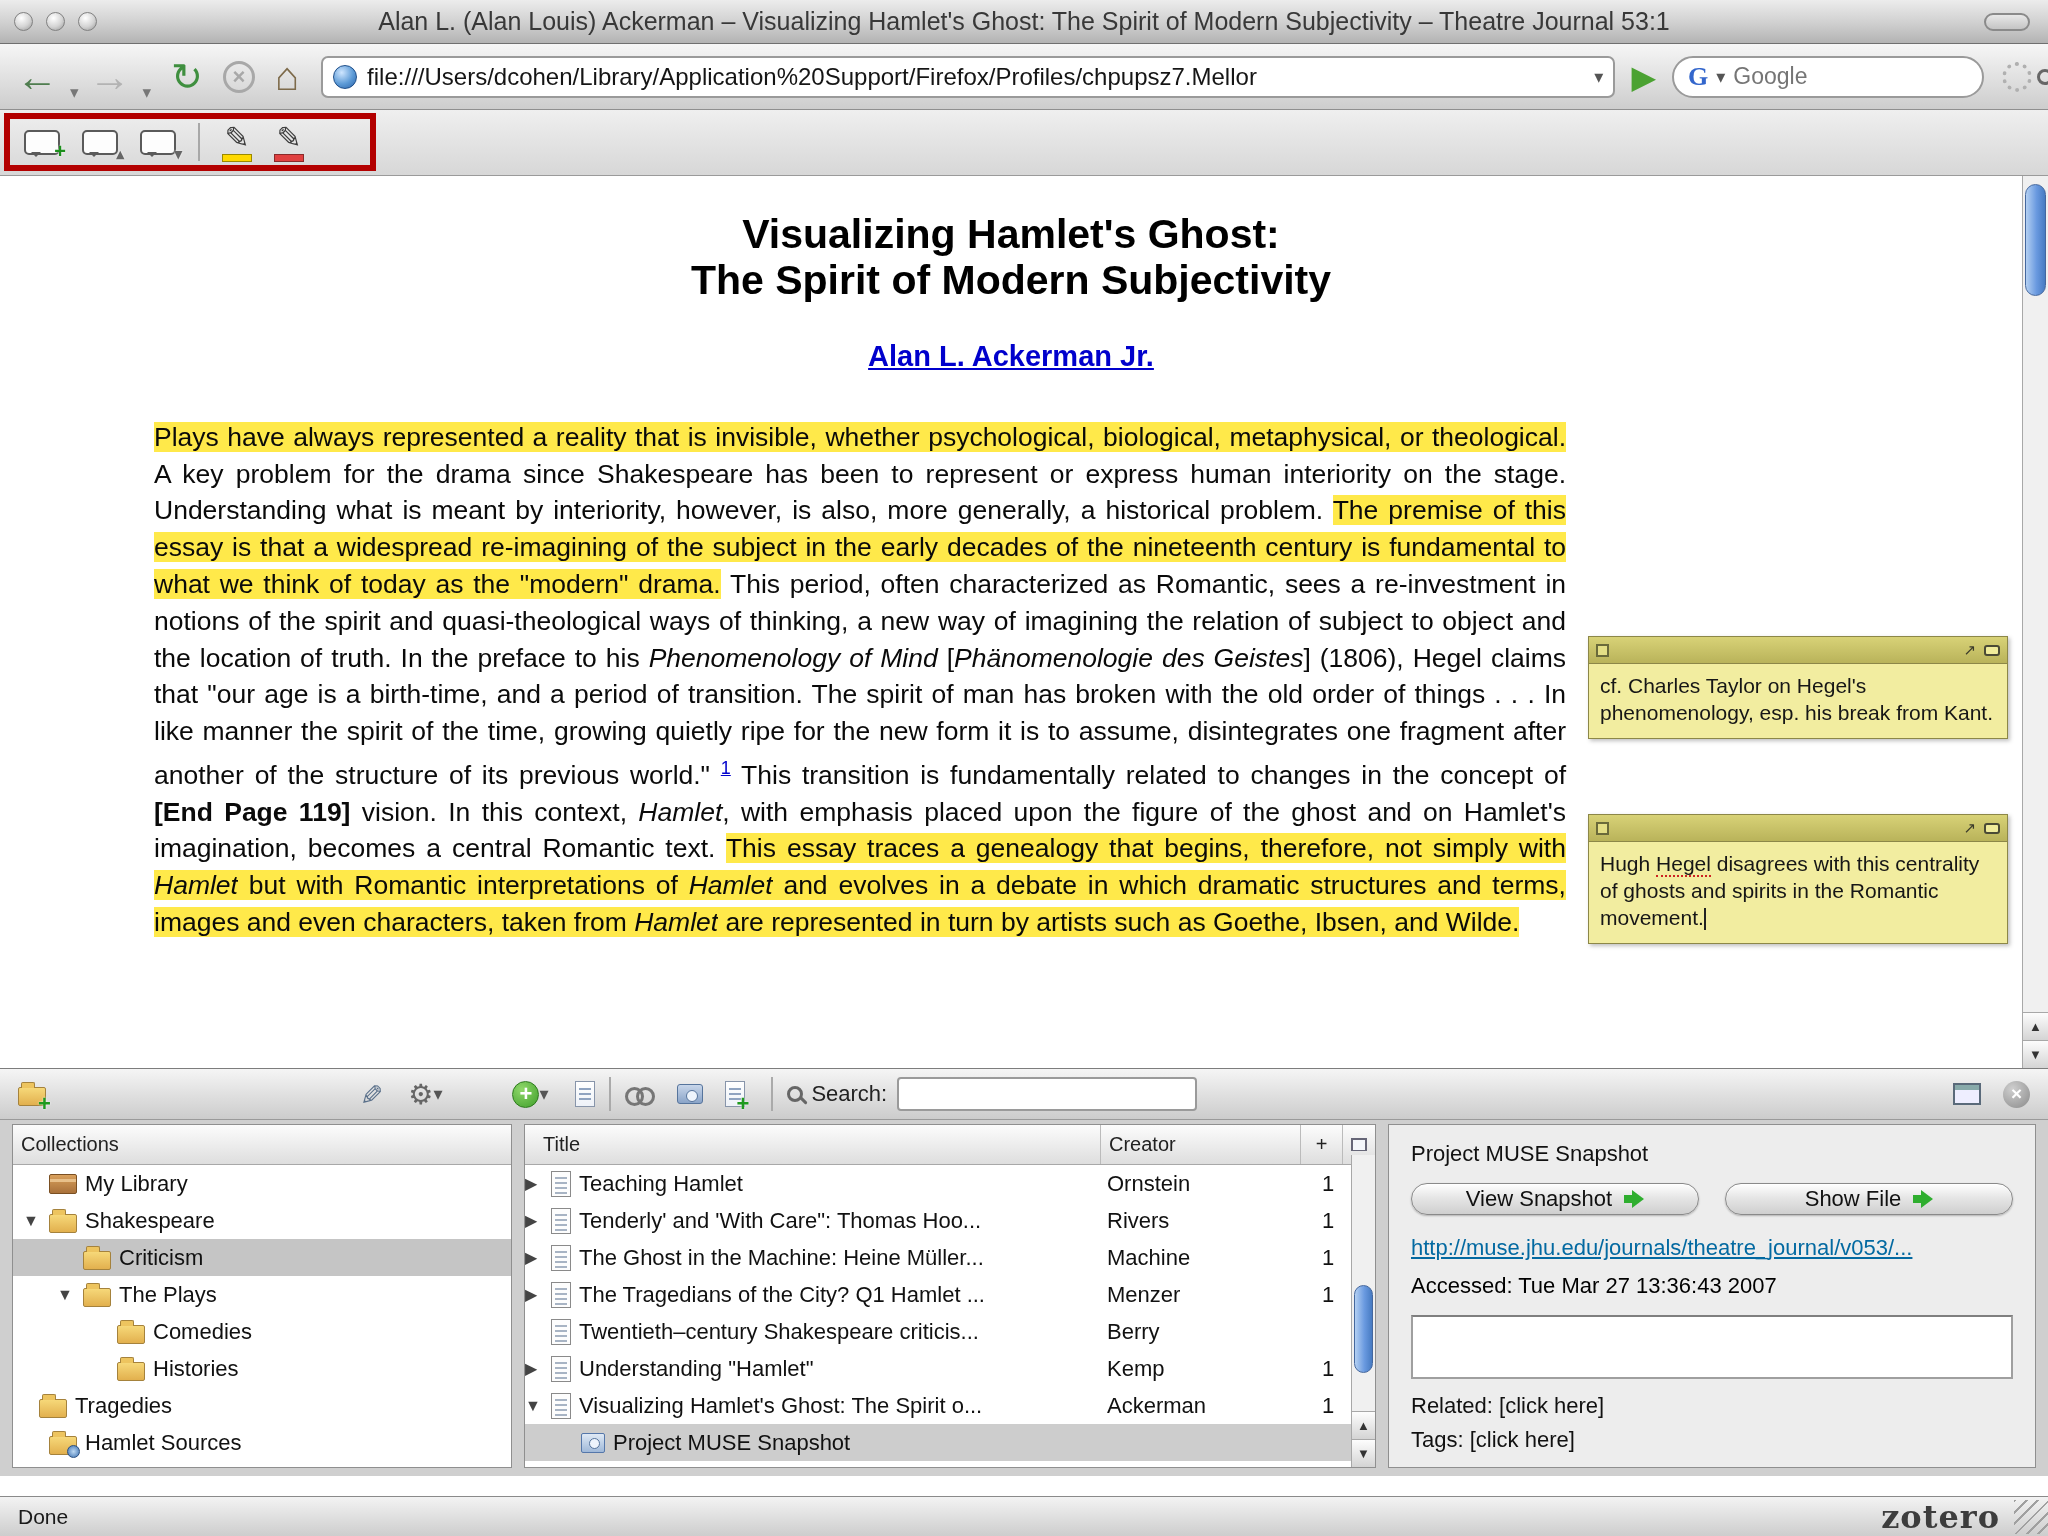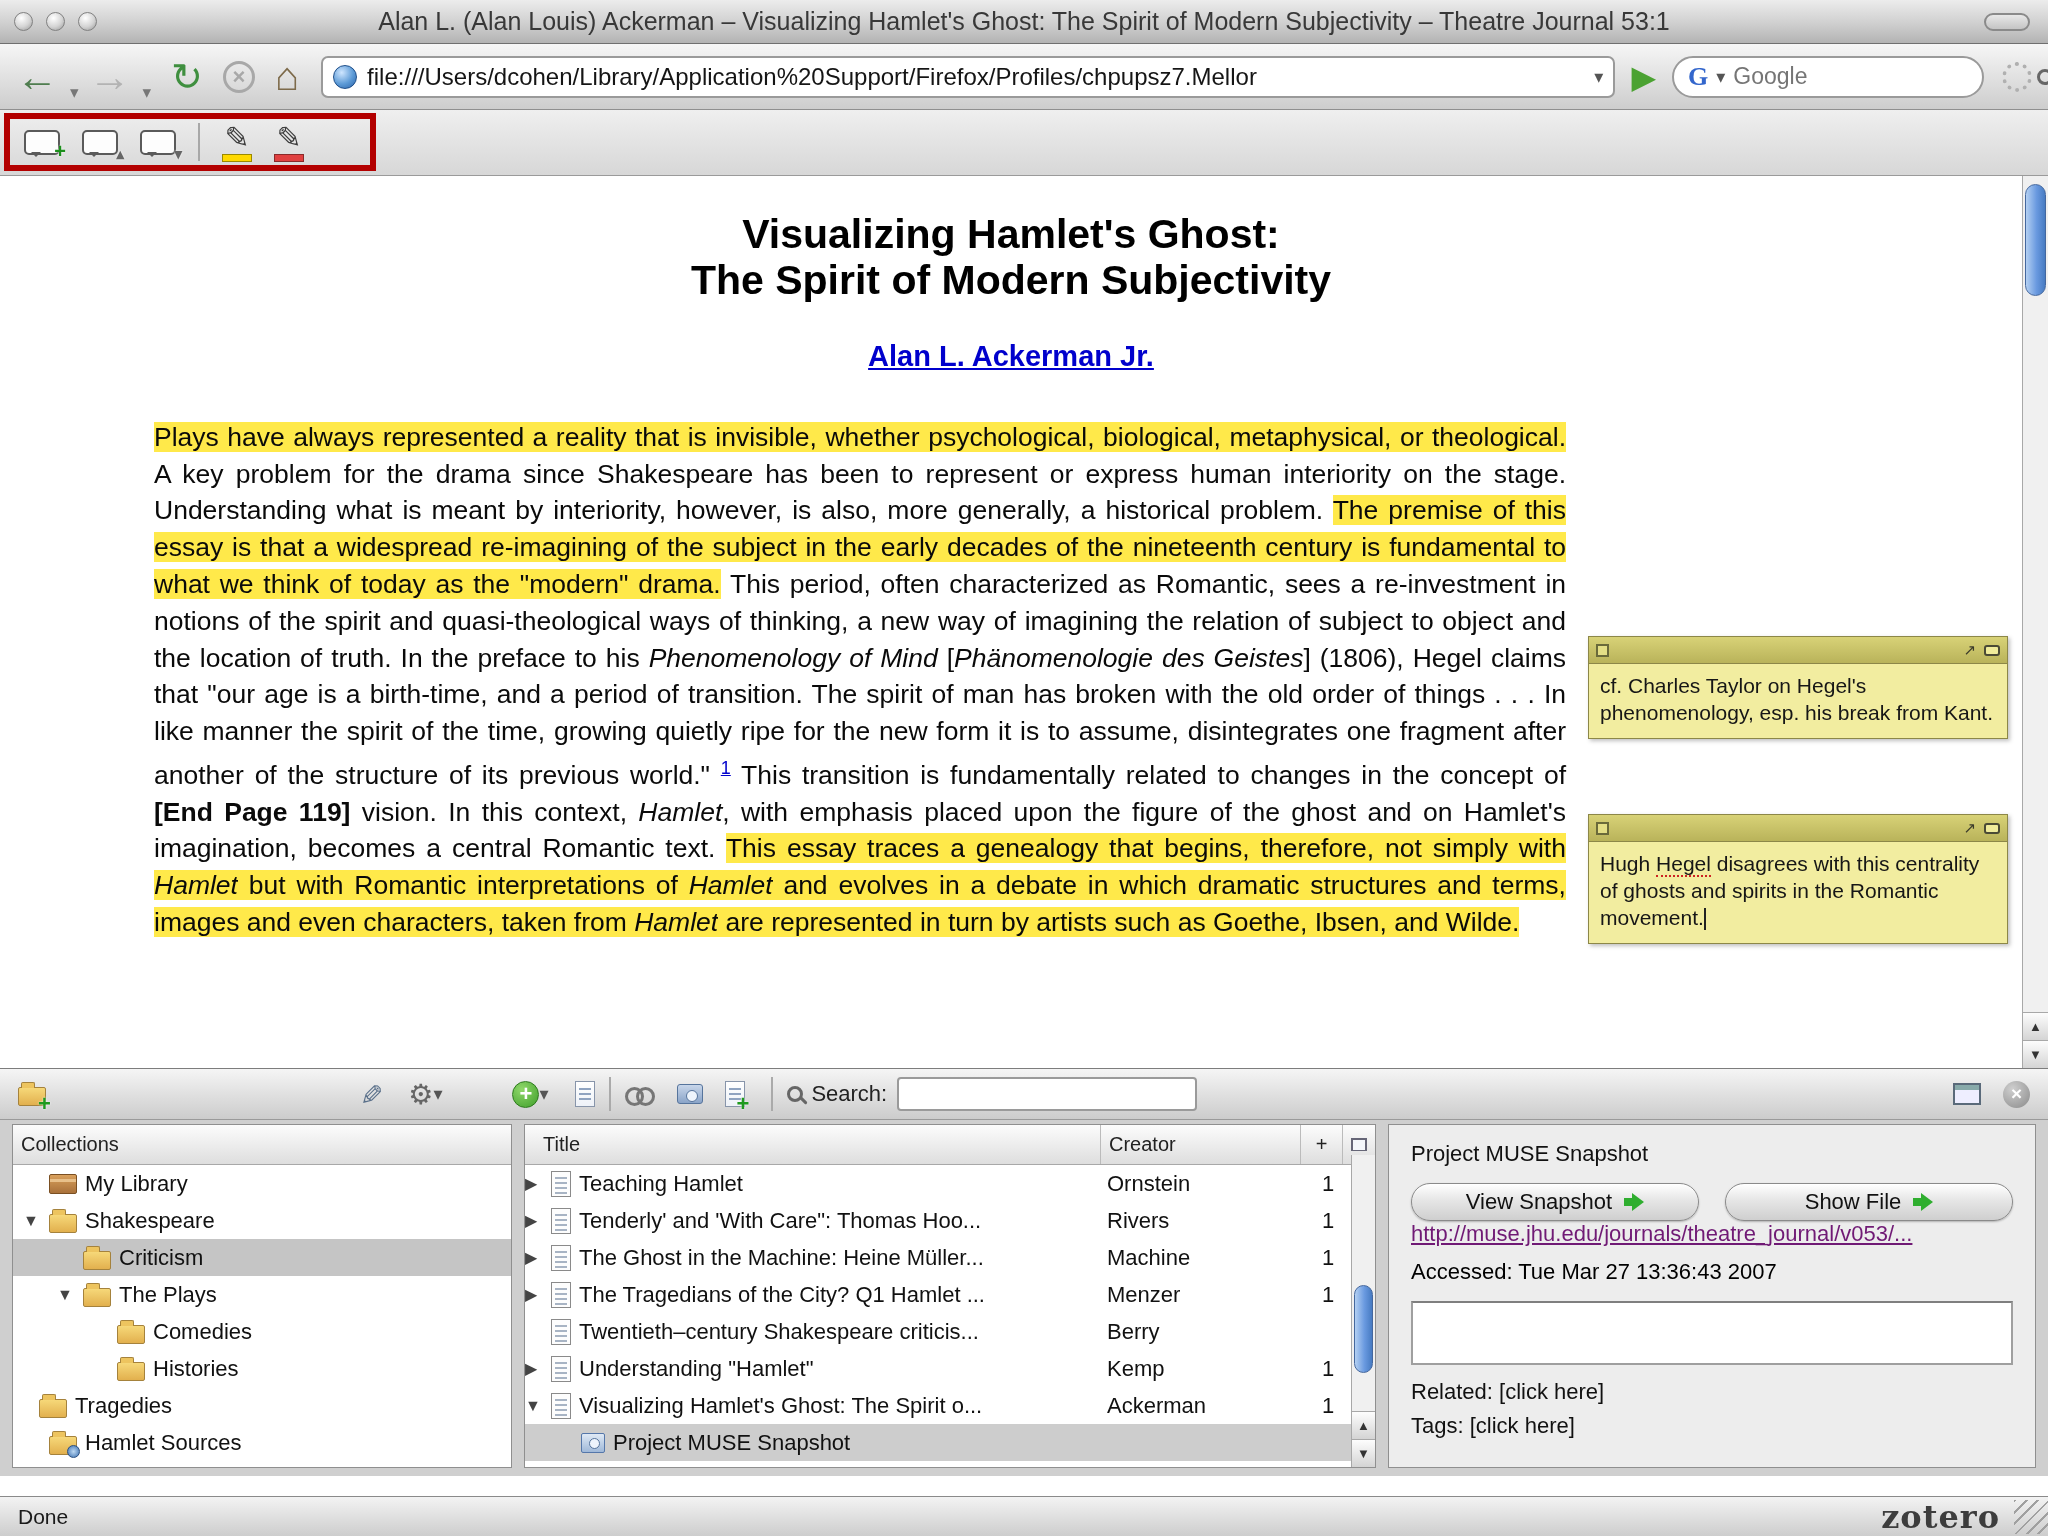--- a/index.html
+++ b/index.html
@@ -134,25 +134,25 @@
   .icount { width:42px; flex:0 0 42px; text-align:center; }
   .doc-icon { width:20px; height:26px; background:#fdfdfd; border:1px solid #8a8a8a; position:relative; margin-right:8px; flex:0 0 20px; }
   .doc-icon::before { content:""; position:absolute; left:3px; top:5px; width:12px; height:2px; background:#a8b4c4; box-shadow:0 5px 0 #a8b4c4, 0 10px 0 #a8b4c4, 0 15px 0 #a8b4c4; }
   .snap-icon { width:24px; height:20px; background:linear-gradient(#dfe9f5,#9fb8d8); border:1px solid #5577aa; border-radius:2px; position:relative; margin-right:8px; flex:0 0 24px; }
   .snap-icon::before { content:""; position:absolute; left:7px; top:4px; width:9px; height:9px; border-radius:50%; background:#eef4fc; border:1px solid #56749c; }
   .items-scroll { position:absolute; right:0; top:30px; bottom:0; width:24px; background:#f0f0f0; border-left:1px solid #a8a8a8; }
   .ithumb { position:absolute; left:2px; right:2px; top:130px; height:88px; border-radius:10px; background:linear-gradient(90deg,#b4d0f2,#6a9ae0 55%,#477bc2); border:1px solid #44679e; }
 
   .det-title { font-size:22px; color:#111; }
   .det-buttons { display:flex; gap:26px; margin-top:16px; }
-  .aqua-btn { flex:1; height:38px; border-radius:21px; border:1px solid #8a8a8a; background:linear-gradient(#ffffff,#e6e6e6 45%,#cfcfcf); display:flex; align-items:center; justify-content:center; gap:12px; font-size:22px; color:#111; box-shadow:inset 0 1px 0 #fff, 0 1px 2px rgba(0,0,0,.25); }
+  .aqua-btn { flex:1; height:32px; border-radius:21px; border:1px solid #8a8a8a; background:linear-gradient(#ffffff,#e6e6e6 45%,#cfcfcf); display:flex; align-items:center; justify-content:center; gap:12px; font-size:22px; color:#111; box-shadow:inset 0 1px 0 #fff, 0 1px 2px rgba(0,0,0,.25); }
   .garrow { position:relative; width:20px; height:18px; flex:0 0 20px; }
   .garrow::before { content:""; position:absolute; left:0; top:5px; width:8px; height:8px; background:#2fae2f; }
   .garrow::after { content:""; position:absolute; left:8px; top:0; border-top:9px solid transparent; border-bottom:9px solid transparent; border-left:12px solid #2fae2f; }
-  .det-link { font-size:22px; color:#701a75; text-decoration:underline; white-space:nowrap; overflow:hidden; }
+  .det-link { margin-top:20px; font-size:22px; color:#0369a1; text-decoration:underline; white-space:nowrap; overflow:hidden; }
   .det-accessed { margin-top:12px; font-size:22px; color:#000; }
   .det-notebox { margin-top:16px; height:64px; background:#fff; border:2px solid #9f9f9f; border-top-color:#7f7f7f; }
   .det-meta { margin-top:14px; font-size:22px; color:#111; }
 
   
   .statusbar { height:40px; flex:0 0 40px; background:linear-gradient(#f3f3f3,#cdcdcd); border-top:1px solid #8a8a8a; display:flex; align-items:center; padding-left:18px;margin-top:20px; }
   .status-text { font-size:21px; color:#1a1a1a; }
   .status-right { margin-left:auto; display:flex; align-items:center; gap:14px; }
   .zlogo { font-family:"DejaVu Serif", serif; font-weight:bold; font-size:32px; color:#3d3d3d; letter-spacing:1px; }
   .grip { width:34px; height:34px; background:repeating-linear-gradient(315deg, transparent 0 6px, #a0a0a0 6px 8px); }

